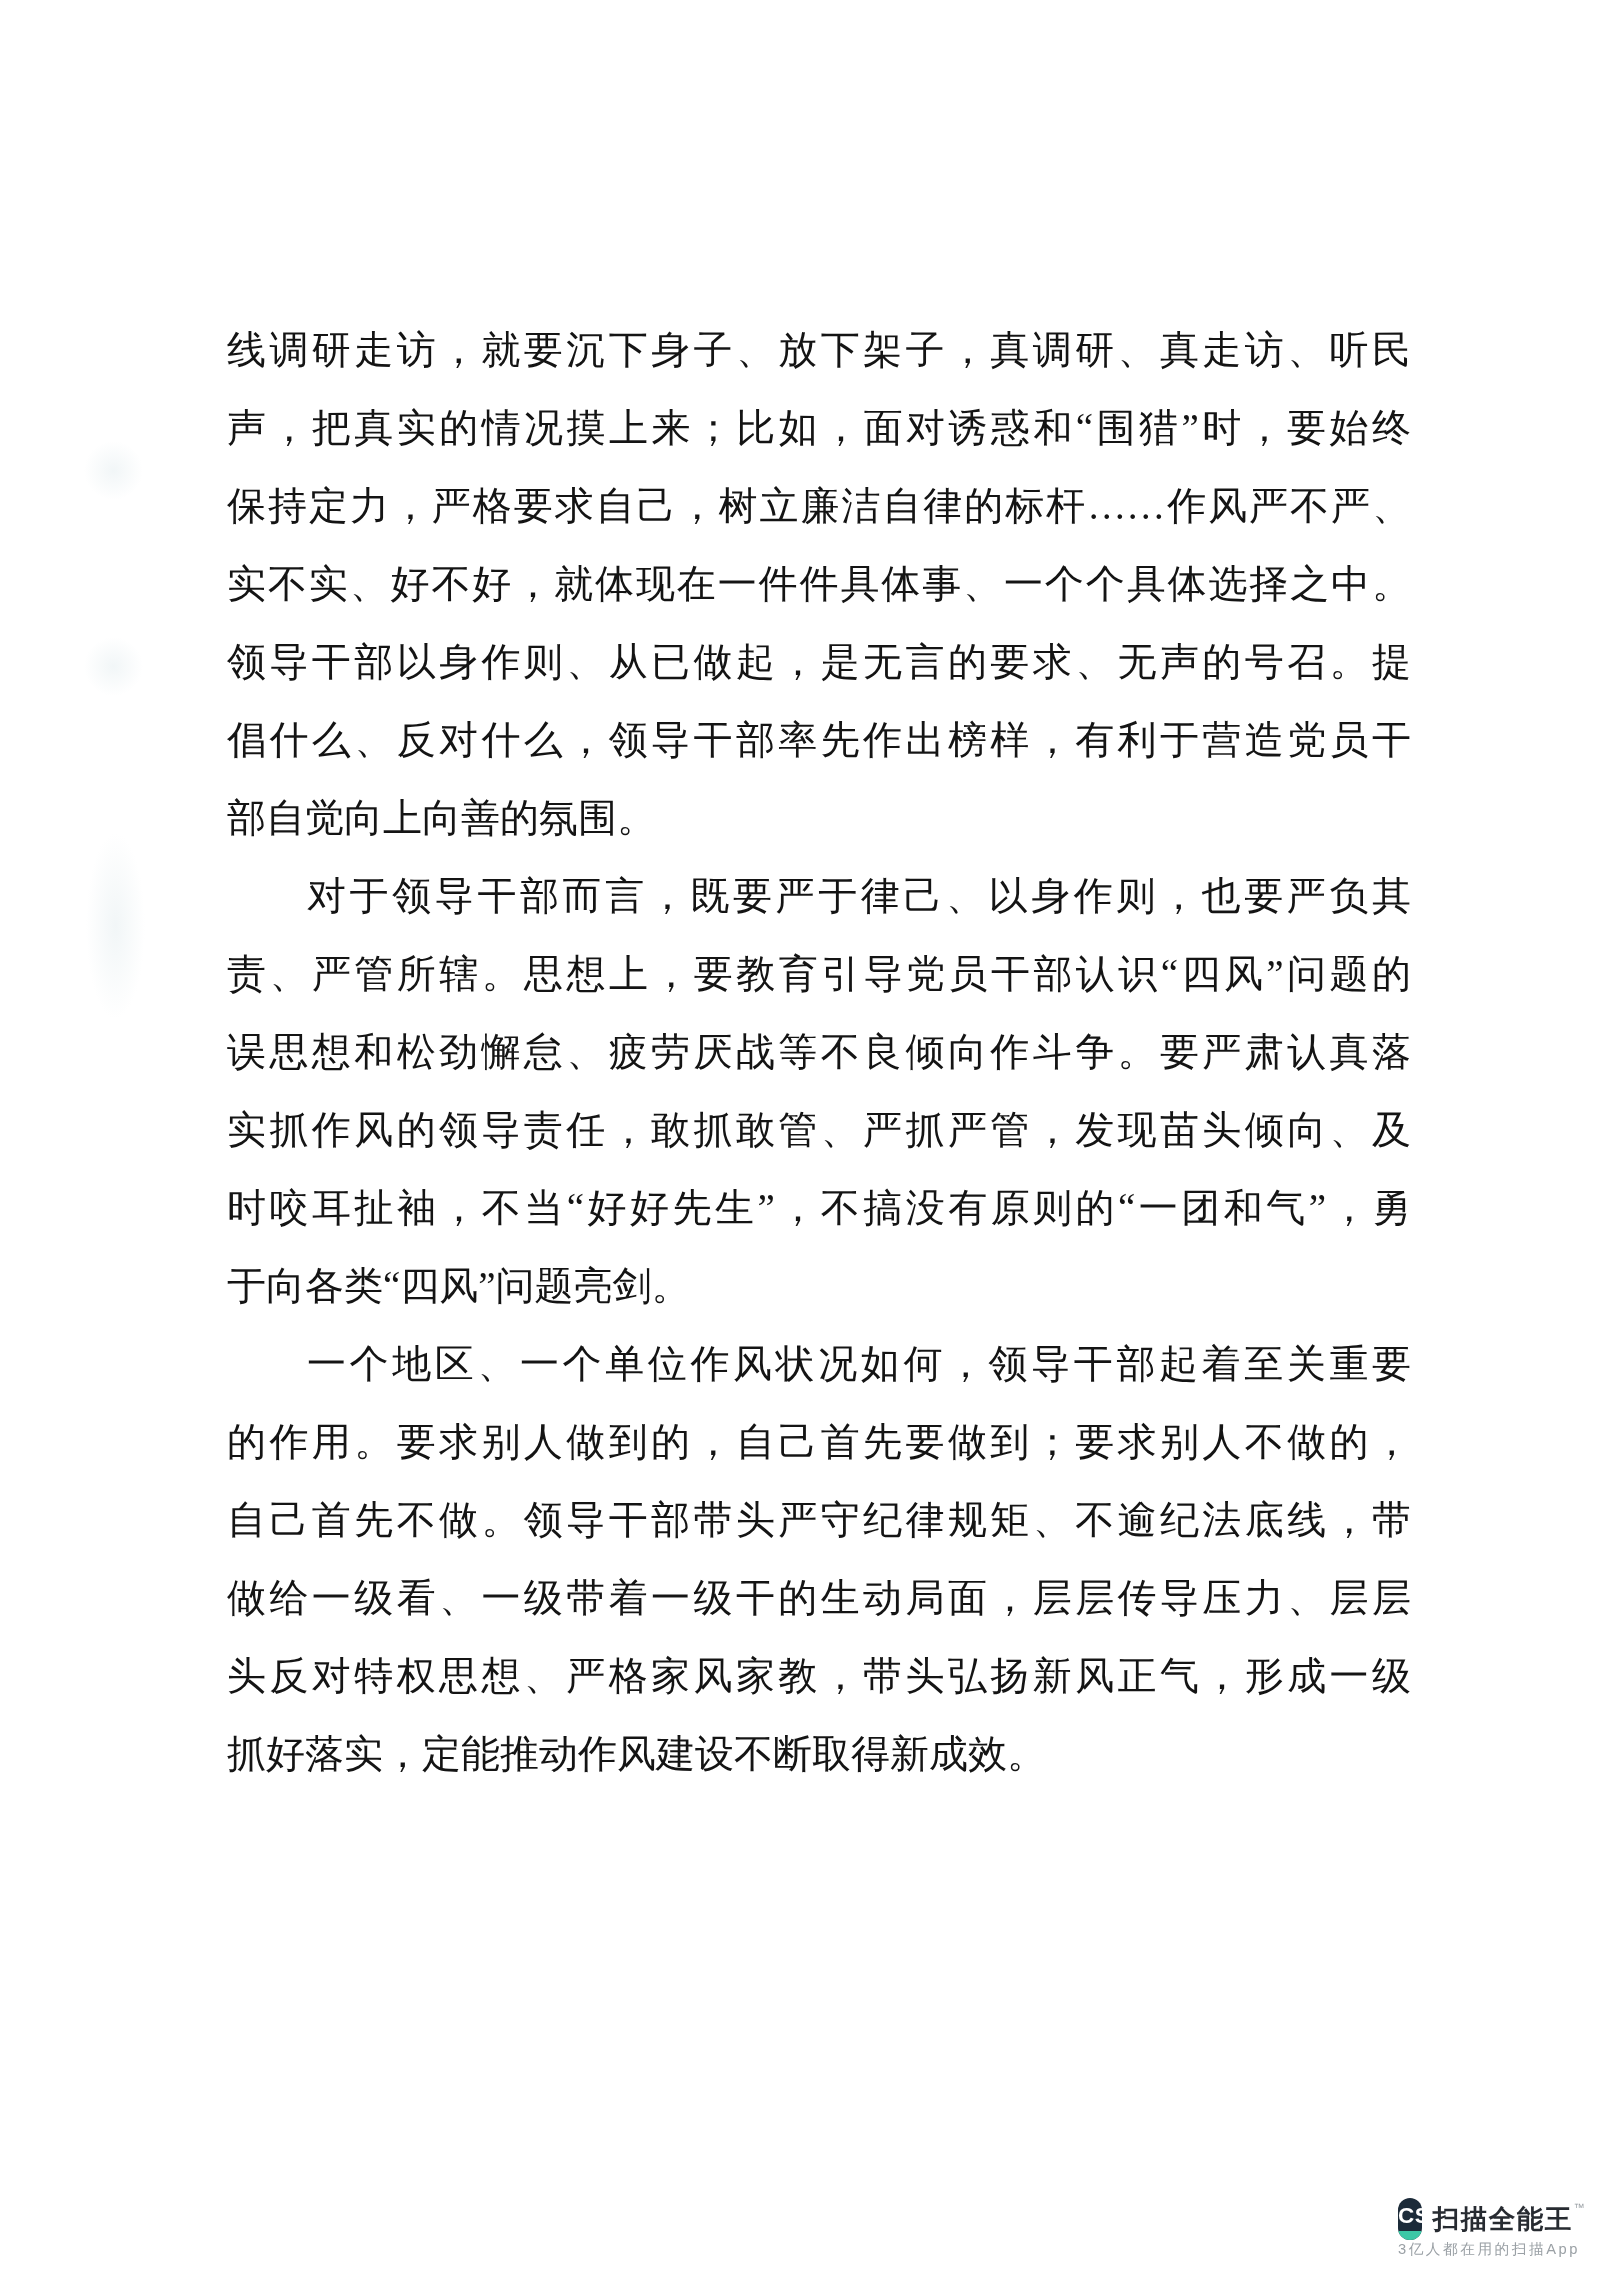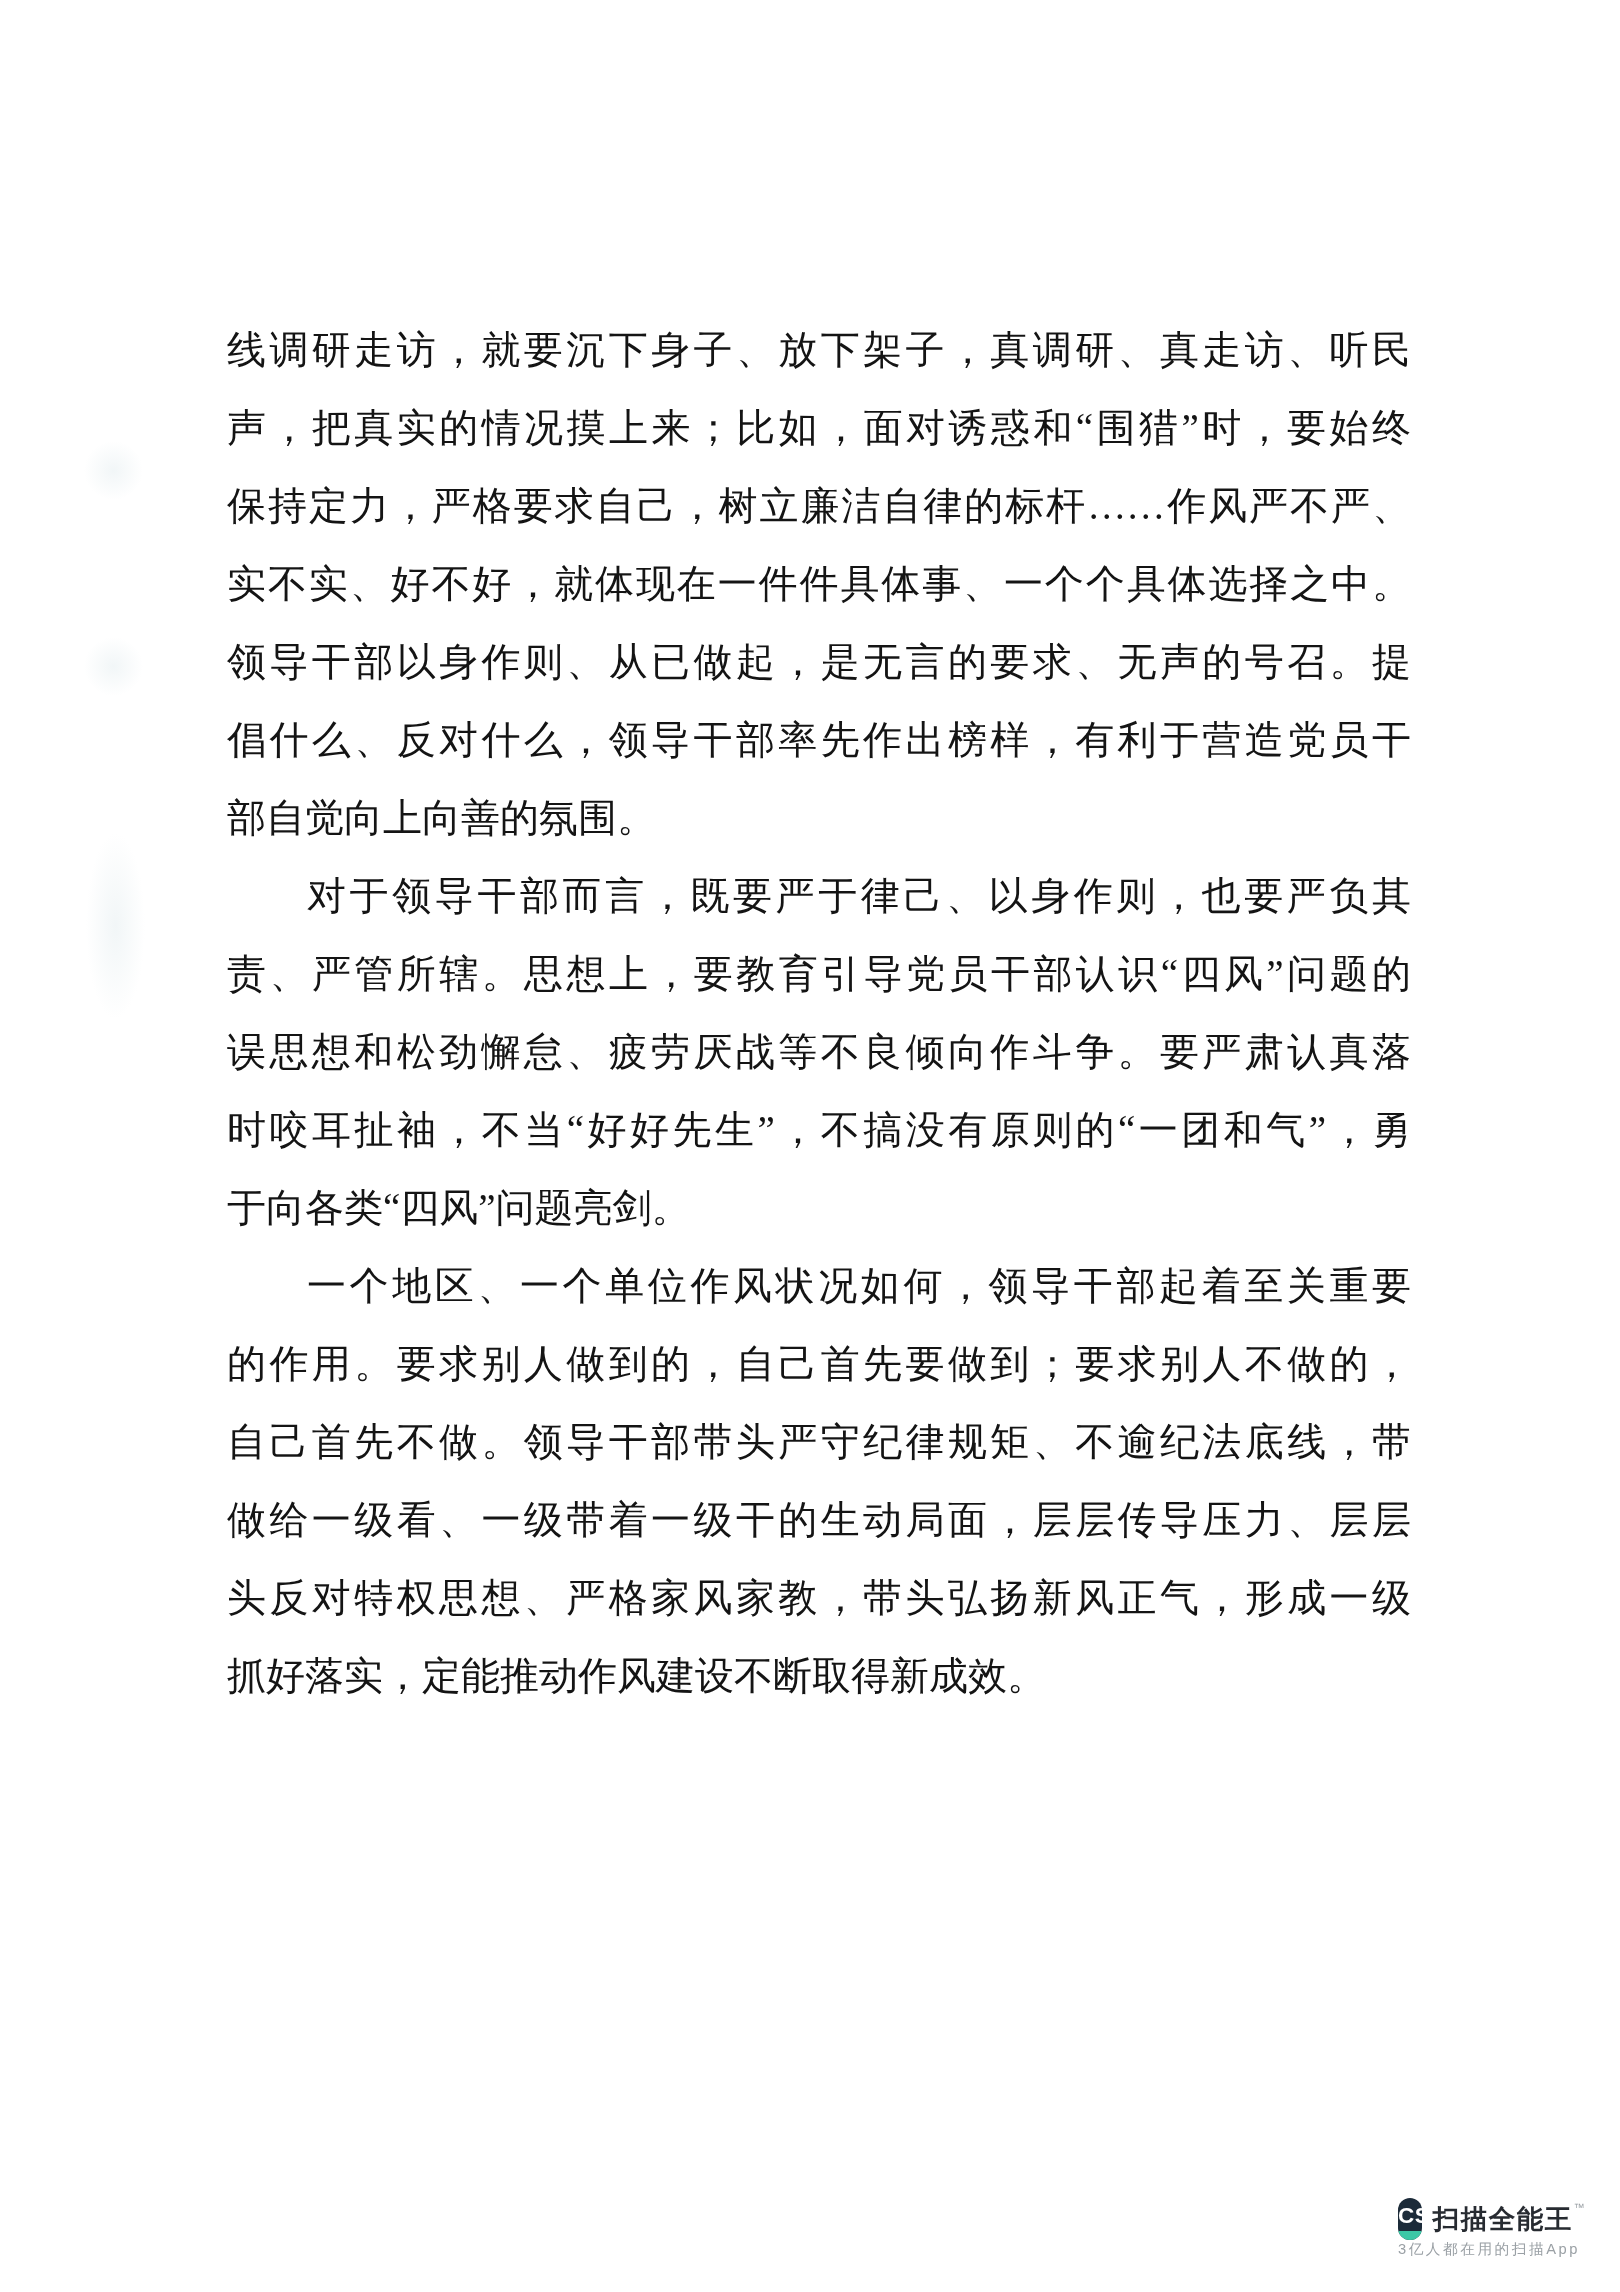--- a/index.html
+++ b/index.html
@@ -124,20 +124,21 @@
   <div class="line">线调研走访，就要沉下身子、放下架子，真调研、真走访、听民</div>
       <div class="line">声，把真实的情况摸上来；比如，面对诱惑和“围猎”时，要始终</div>
       <div class="line">保持定力，严格要求自己，树立廉洁自律的标杆……作风严不严、</div>
       <div class="line">实不实、好不好，就体现在一件件具体事、一个个具体选择之中。</div>
       <div class="line">领导干部以身作则、从已做起，是无言的要求、无声的号召。提</div>
       <div class="line">倡什么、反对什么，领导干部率先作出榜样，有利于营造党员干</div>
       <div class="line para-end">部自觉向上向善的氛围。</div>
       <div class="line indent">对于领导干部而言，既要严于律己、以身作则，也要严负其</div>
       <div class="line">责、严管所辖。思想上，要教育引导党员干部认识“四风”问题的</div>
       <div class="line">误思想和松劲懈怠、疲劳厌战等不良倾向作斗争。要严肃认真落</div>
+      <div class="line">实抓作风的领导责任，敢抓敢管、严抓严管，发现苗头倾向、及</div>
       <div class="line">时咬耳扯袖，不当“好好先生”，不搞没有原则的“一团和气”，勇</div>
       <div class="line para-end">于向各类“四风”问题亮剑。</div>
       <div class="line indent">一个地区、一个单位作风状况如何，领导干部起着至关重要</div>
       <div class="line">的作用。要求别人做到的，自己首先要做到；要求别人不做的，</div>
       <div class="line">自己首先不做。领导干部带头严守纪律规矩、不逾纪法底线，带</div>
       <div class="line">做给一级看、一级带着一级干的生动局面，层层传导压力、层层</div>
       <div class="line">头反对特权思想、严格家风家教，带头弘扬新风正气，形成一级</div>
       <div class="line para-end">抓好落实，定能推动作风建设不断取得新成效。</div>
     </div>
 

